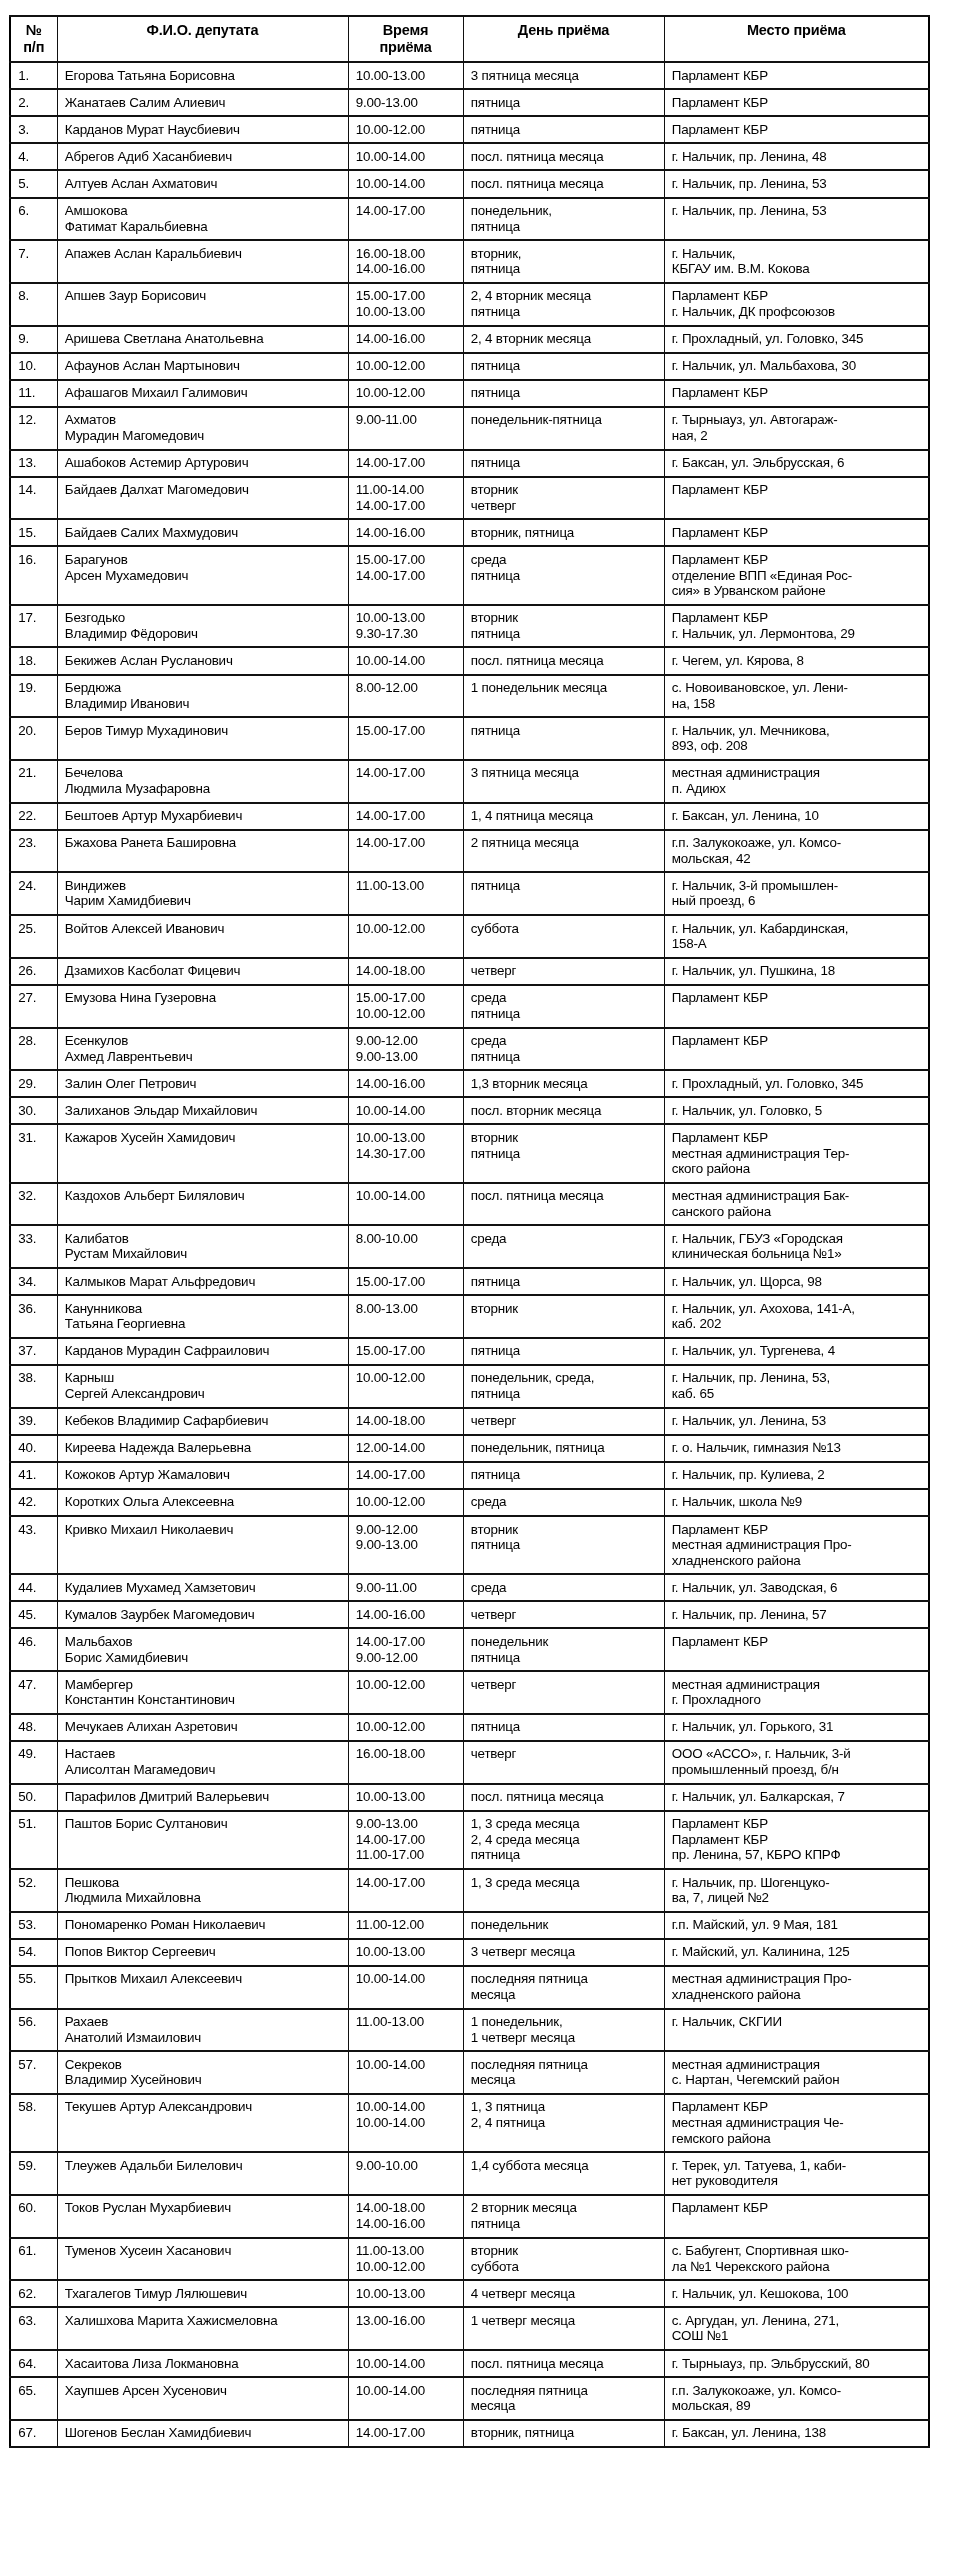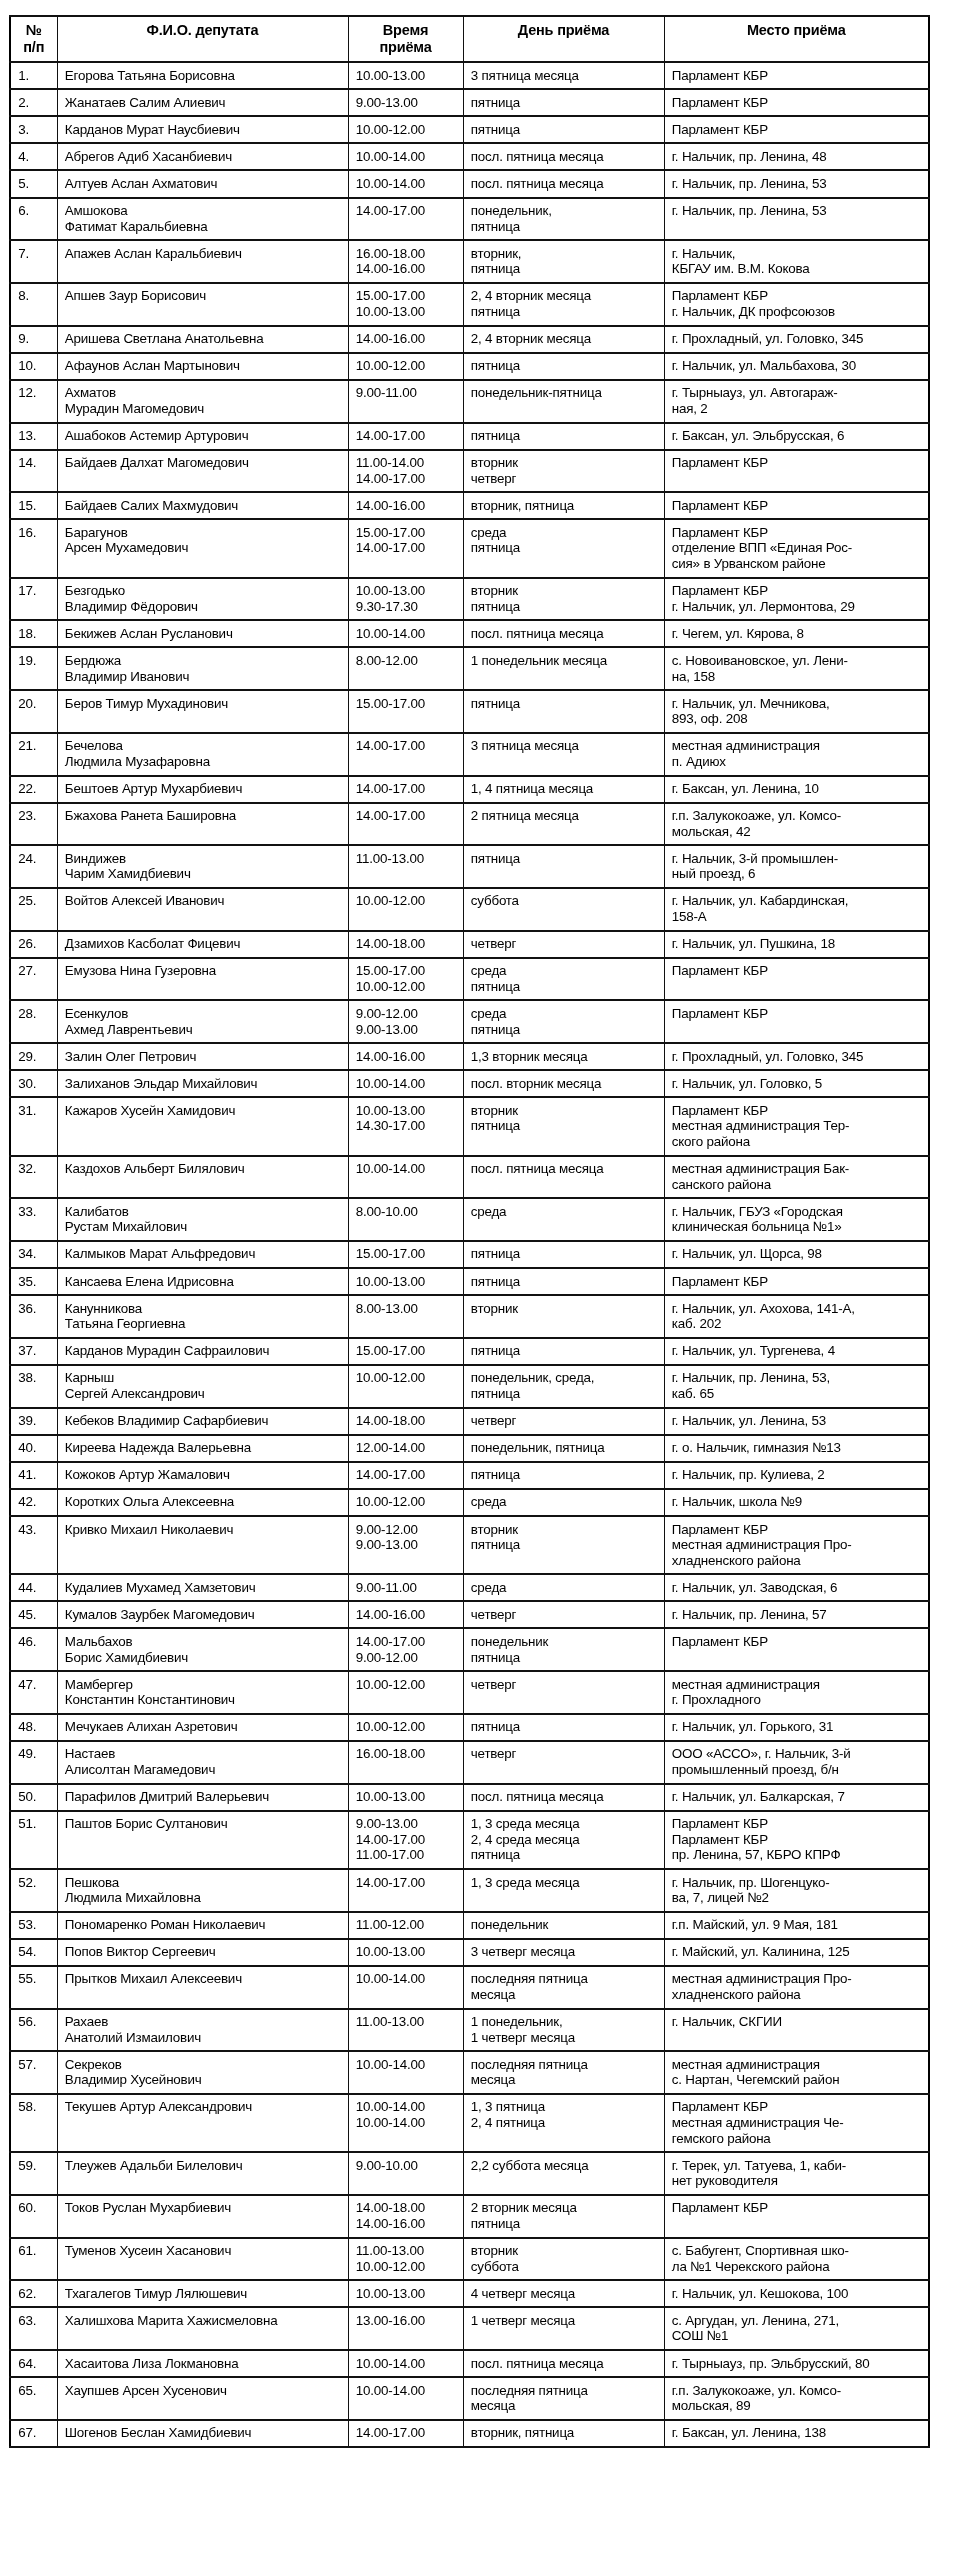--- a/index.html
+++ b/index.html
@@ -151,20 +151,27 @@
     <td class="c-place">г. Прохладный, ул. Головко, 345</td>
   </tr>
         <tr>
     <td class="c-num">10.</td>
     <td class="c-name">Афаунов Аслан Мартынович</td>
     <td class="c-time">10.00-12.00</td>
     <td class="c-day">пятница</td>
     <td class="c-place">г. Нальчик, ул. Мальбахова, 30</td>
   </tr>
         <tr>
+    <td class="c-num">11.</td>
+    <td class="c-name">Афашагов  Михаил Галимович</td>
+    <td class="c-time">10.00-12.00</td>
+    <td class="c-day">пятница</td>
+    <td class="c-place">Парламент КБР</td>
+  </tr>
+        <tr>
     <td class="c-num">12.</td>
     <td class="c-name">Ахматов
 Мурадин Магомедович</td>
     <td class="c-time">9.00-11.00</td>
     <td class="c-day">понедельник-пятница</td>
     <td class="c-place">г. Тырныауз, ул. Автогараж-
 ная, 2</td>
   </tr>
         <tr>
     <td class="c-num">13.</td>
@@ -344,27 +351,20 @@
     <td class="c-day">среда</td>
     <td class="c-place">г. Нальчик, ГБУЗ «Городская
 клиническая больница №1»</td>
   </tr>
         <tr>
     <td class="c-num">34.</td>
     <td class="c-name">Калмыков Марат Альфредович</td>
     <td class="c-time">15.00-17.00</td>
     <td class="c-day">пятница</td>
     <td class="c-place">г. Нальчик, ул. Щорса,  98</td>
-  </tr>
-        <tr>
-    <td class="c-num">35.</td>
-    <td class="c-name">Кансаева Елена Идрисовна</td>
-    <td class="c-time">10.00-13.00</td>
-    <td class="c-day">пятница</td>
-    <td class="c-place">Парламент КБР</td>
   </tr>
         <tr>
     <td class="c-num">36.</td>
     <td class="c-name">Канунникова
 Татьяна Георгиевна</td>
     <td class="c-time">8.00-13.00</td>
     <td class="c-day">вторник</td>
     <td class="c-place">г. Нальчик, ул. Ахохова, 141-А,
 каб. 202</td>
   </tr>
@@ -552,21 +552,21 @@
     <td class="c-day">1, 3 пятница
 2, 4 пятница</td>
     <td class="c-place">Парламент КБР
 местная администрация Че-
 гемского района</td>
   </tr>
         <tr>
     <td class="c-num">59.</td>
     <td class="c-name">Тлеужев Адальби Билелович</td>
     <td class="c-time">9.00-10.00</td>
-    <td class="c-day">2,2 суббота месяца</td>
+    <td class="c-day">1,4 суббота месяца</td>
     <td class="c-place">г. Терек, ул. Татуева, 1, каби-
 нет руководителя</td>
   </tr>
         <tr>
     <td class="c-num">60.</td>
     <td class="c-name">Токов Руслан Мухарбиевич</td>
     <td class="c-time">14.00-18.00
 14.00-16.00</td>
     <td class="c-day">2 вторник месяца
 пятница</td>

